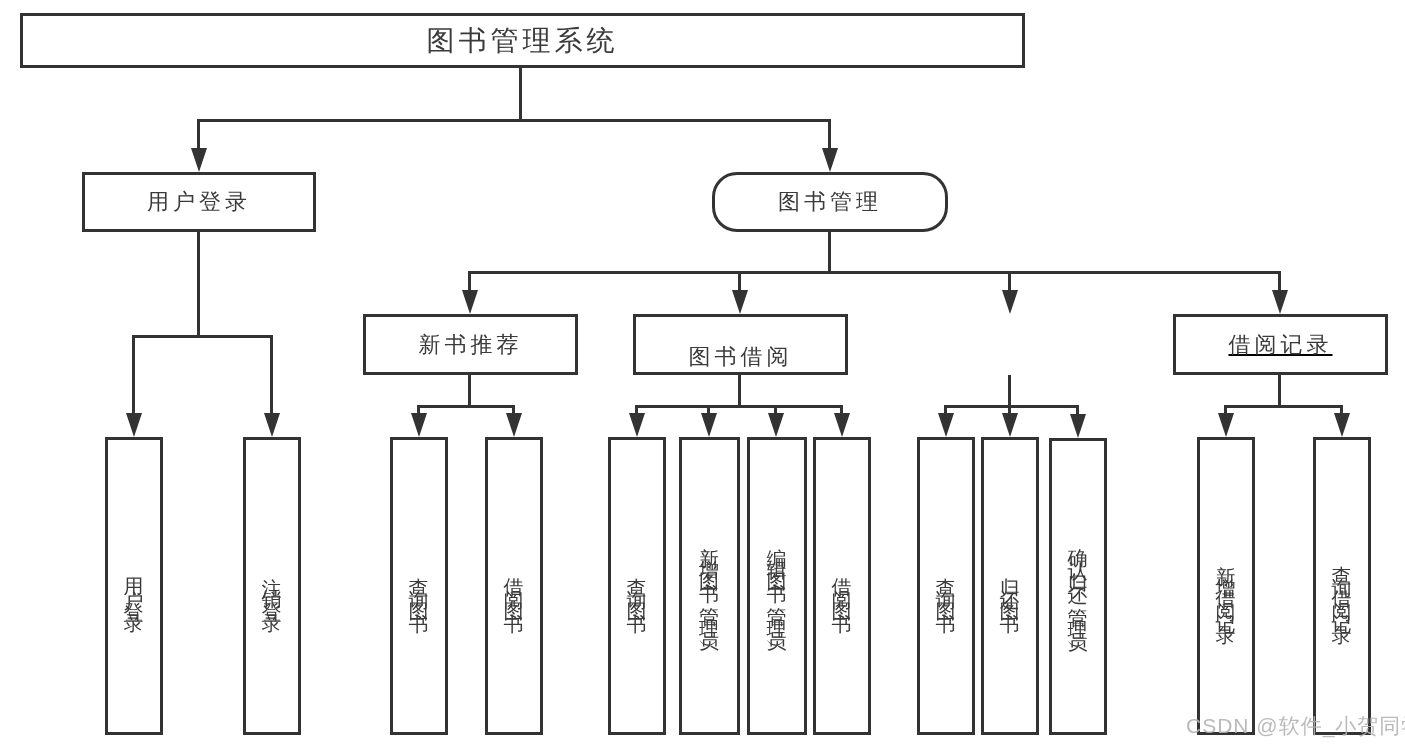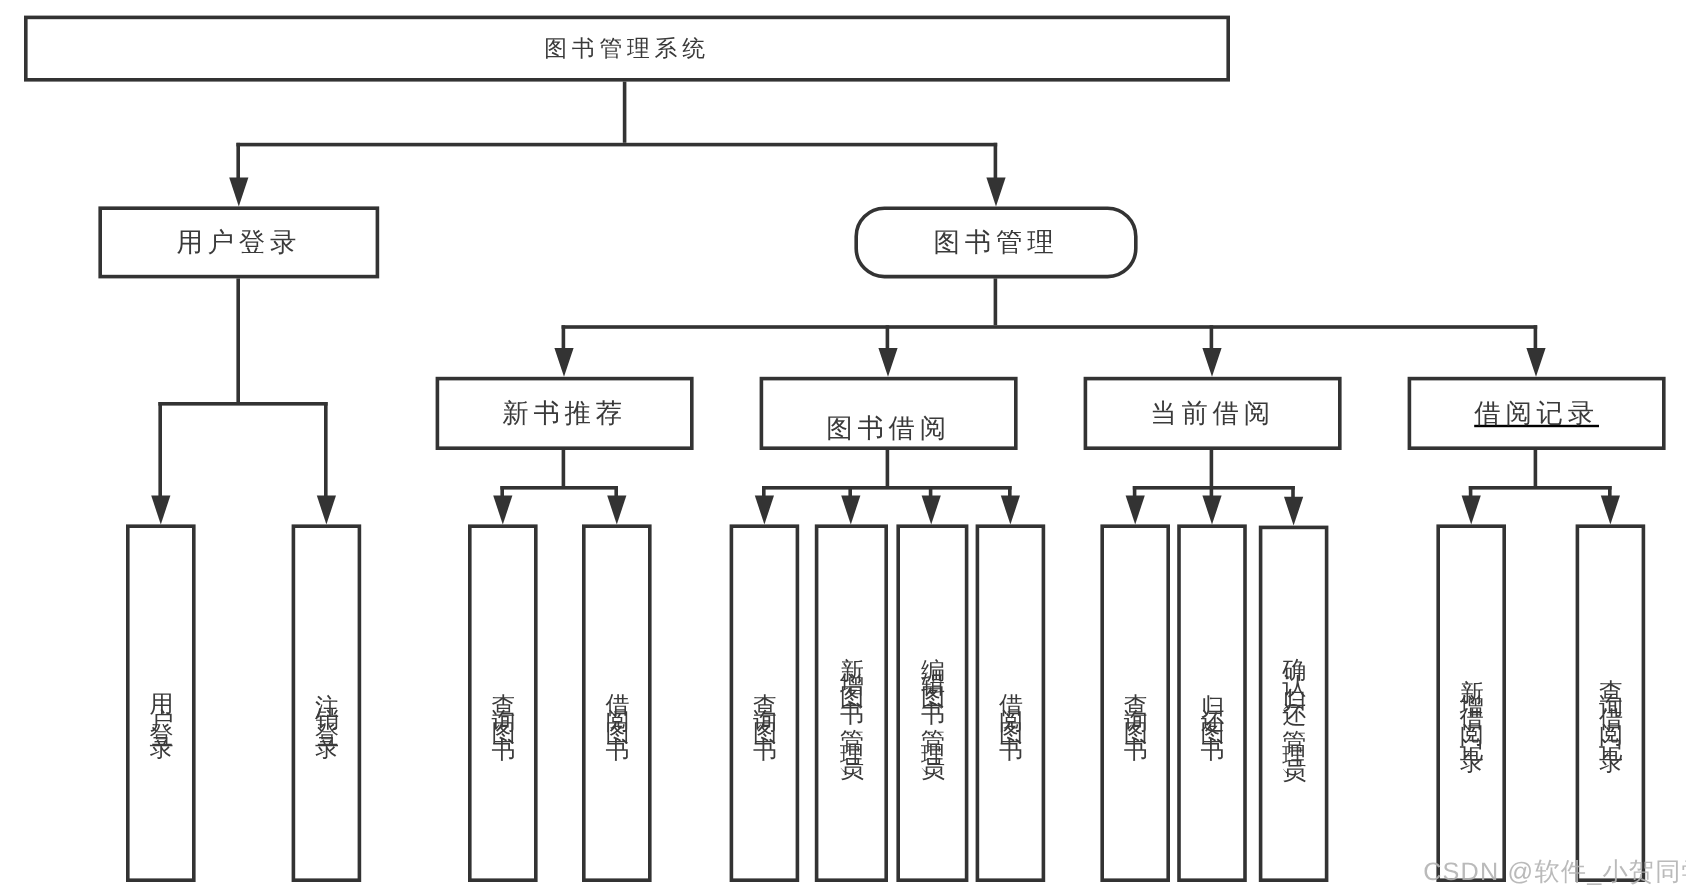--- a/index.html
+++ b/index.html
@@ -17,21 +17,21 @@
     background: #ffffff;
     display: flex;
     align-items: center;
     justify-content: center;
   }
   .hlabel {
     color: #3a3a3a;
     letter-spacing: 4px;
     white-space: nowrap;
   }
-  .root-label { font-size: 19px; }
+  .root-label { font-size: 28px; }
   .mid-label  { font-size: 22px; }
   .vlabel {
     writing-mode: vertical-rl;
     text-orientation: mixed;
     font-size: 20px;
     letter-spacing: 12px;
     color: #3a3a3a;
     line-height: 1;
   }
   .v { position: absolute; width: 3px;  background: #333333; }
@@ -72,23 +72,20 @@
   </div>
 
   <div class="node" style="left:363px; top:314px; width:215px; height:61px;">
     <span class="hlabel mid-label">新书推荐</span>
   </div>
 
   <div class="node" style="left:633px; top:314px; width:215px; height:61px;align-items:flex-end;">
     <span class="hlabel mid-label">图书借阅</span>
   </div>
 
-  <div class="node" style="left:903px; top:314px; width:215px; height:61px;">
-    <span class="hlabel mid-label">当前借阅</span>
-  </div>
 
   <div class="node" style="left:1173px; top:314px; width:215px; height:61px;text-decoration:underline;">
     <span class="hlabel mid-label">借阅记录</span>
   </div>
 
   <div class="node" style="left:105px; top:437px; width:58px; height:298px;">
     <span class="vlabel">用户登录</span>
   </div>
   <div class="node" style="left:243px; top:437px; width:58px; height:298px;">
     <span class="vlabel">注销登录</span>

